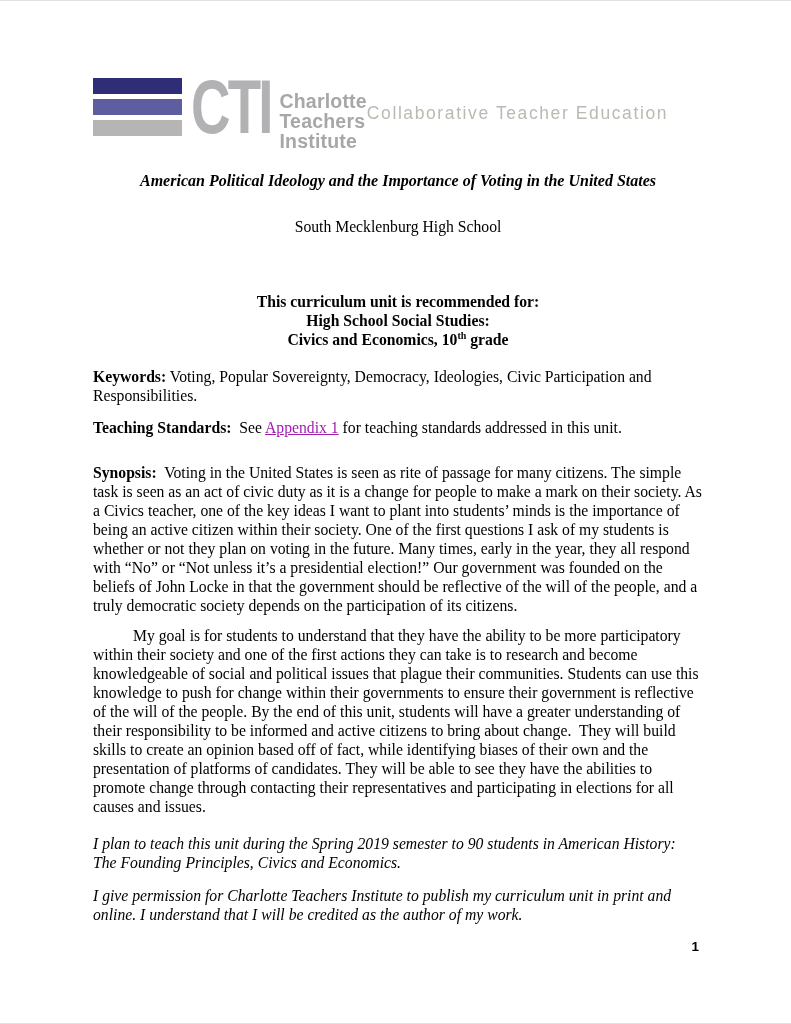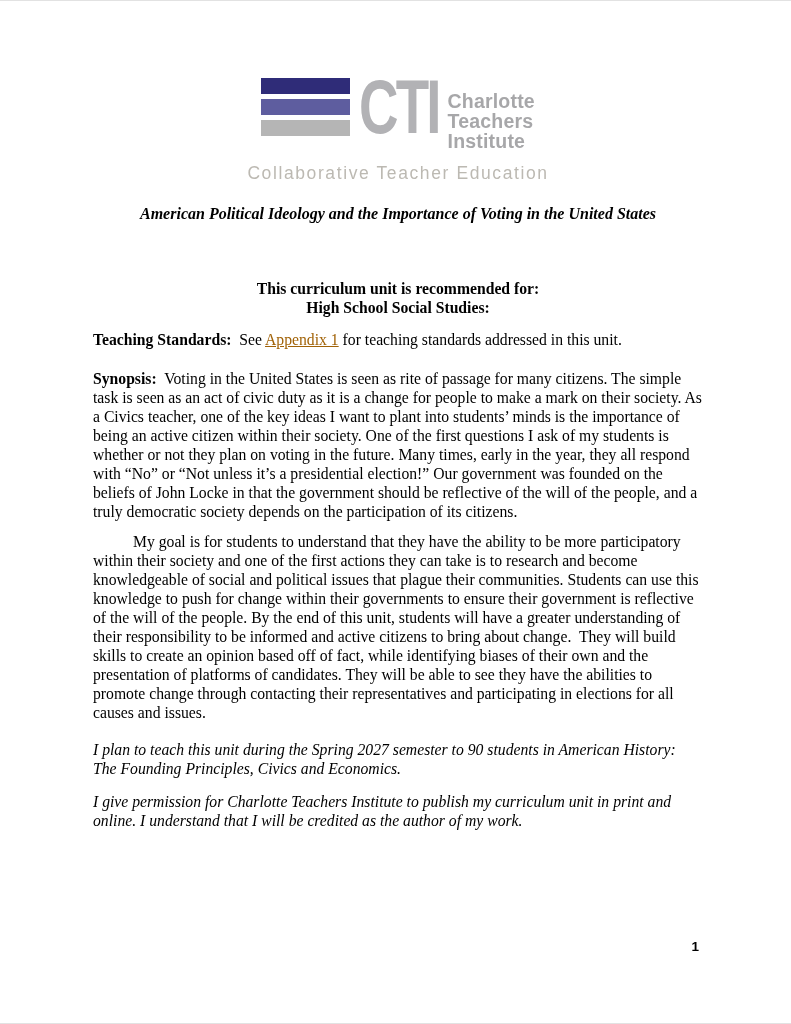--- a/index.html
+++ b/index.html
@@ -20,21 +20,21 @@
   .content {
     position:absolute;
     left:93px; top:0;
     width:610px;
   }
 
   
   .logo-block {
     margin-top:62px;
     display:flex;
-    flex-direction:column;
+    flex-direction:row;
     align-items:center;
   }
   .logo-row {
     display:flex;
     align-items:center;
   }
   .logo-bars {
     display:flex;
     flex-direction:column;
     gap:5px;
@@ -77,27 +77,27 @@
     text-align:center;
     font-weight:bold;
     font-style:italic;
     font-size:16px;
   }
   .byline { margin-top:27px; text-align:center; }
   .recommended { margin-top:56px; text-align:center;font-weight:bold; }
   sup { font-size:10px; line-height:0; vertical-align:super; }
   .keywords { margin-top:18px; }
   .standards { margin-top:13px; }
-  .synopsis { margin-top:20px; }
+  .synopsis { margin-top:26px; }
   .para2 { margin-top:11px; text-indent:40px; }
   .italic-para { font-style:italic; }
   .italic-para.first { margin-top:18px; }
   .italic-para.second { margin-top:14px; }
   .bold { font-weight:bold; }
-  a.appendix-link { color:#a16207; text-decoration:underline; cursor:pointer; }
+  a.appendix-link { color:#a21caf; text-decoration:underline; cursor:pointer; }
   .page-number {
     position:absolute;
     right:92px; top:936px;
     font-family:"Liberation Sans", sans-serif;
     font-weight:bold;
     font-size:13.5px;
   }
 </style>
 </head>
 <body>
@@ -118,33 +118,36 @@
           <div>Teachers</div>
           <div>Institute</div>
         </div>
       </div>
       <div class="logo-tagline">Collaborative Teacher Education</div>
     </div>
 
     <div class="doc-title">American Political Ideology and the Importance of Voting in the United States</div>
 
     <div class="byline">
+      <div>South Mecklenburg High School</div>
     </div>
 
     <div class="recommended">
       <div>This curriculum unit is recommended for:</div>
       <div>High School Social Studies:</div>
+      <div><span>Civics and Economics, 10</span><sup>th</sup><span> grade</span></div>
     </div>
 
+    <p class="keywords"><span class="bold">Keywords:</span><span> Voting, Popular Sovereignty, Democracy, Ideologies, Civic Participation and Responsibilities.</span></p>
 
     <p class="standards"><span class="bold">Teaching Standards:</span><span>&nbsp; See </span><a class="appendix-link">Appendix 1</a><span> for teaching standards addressed in this unit.</span></p>
 
     <p class="synopsis"><span class="bold">Synopsis:</span><span>&nbsp; Voting in the United States is seen as rite of passage for many citizens. The simple task is seen as an act of civic duty as it is a change for people to make a mark on their society. As a Civics teacher, one of the key ideas I want to plant into students’ minds is the importance of being an active citizen within their society. One of the first questions I ask of my students is whether or not they plan on voting in the future. Many times, early in the year, they all respond with “No” or “Not unless it’s a presidential election!” Our government was founded on the beliefs of John Locke in that the government should be reflective of the will of the people, and a truly democratic society depends on the participation of its citizens.</span></p>
 
     <p class="para2">My goal is for students to understand that they have the ability to be more participatory within their society and one of the first actions they can take is to research and become knowledgeable of social and political issues that plague their communities. Students can use this knowledge to push for change within their governments to ensure their government is reflective of the will of the people. By the end of this unit, students will have a greater understanding of their responsibility to be informed and active citizens to bring about change.&nbsp; They will build skills to create an opinion based off of fact, while identifying biases of their own and the presentation of platforms of candidates. They will be able to see they have the abilities to promote change through contacting their representatives and participating in elections for all causes and issues.</p>
 
-    <p class="italic-para first">I plan to teach this unit during the Spring 2027 semester to 90 students in American History: The Founding Principles, Civics and Economics.</p>
+    <p class="italic-para first">I plan to teach this unit during the Spring 2019 semester to 90 students in American History: The Founding Principles, Civics and Economics.</p>
     <p class="italic-para second">I give permission for Charlotte Teachers Institute to publish my curriculum unit in print and online. I understand that I will be credited as the author of my work.</p>
 
   </div>
 
   <div class="page-number">1</div>
 </div>
 
 </body></html>

